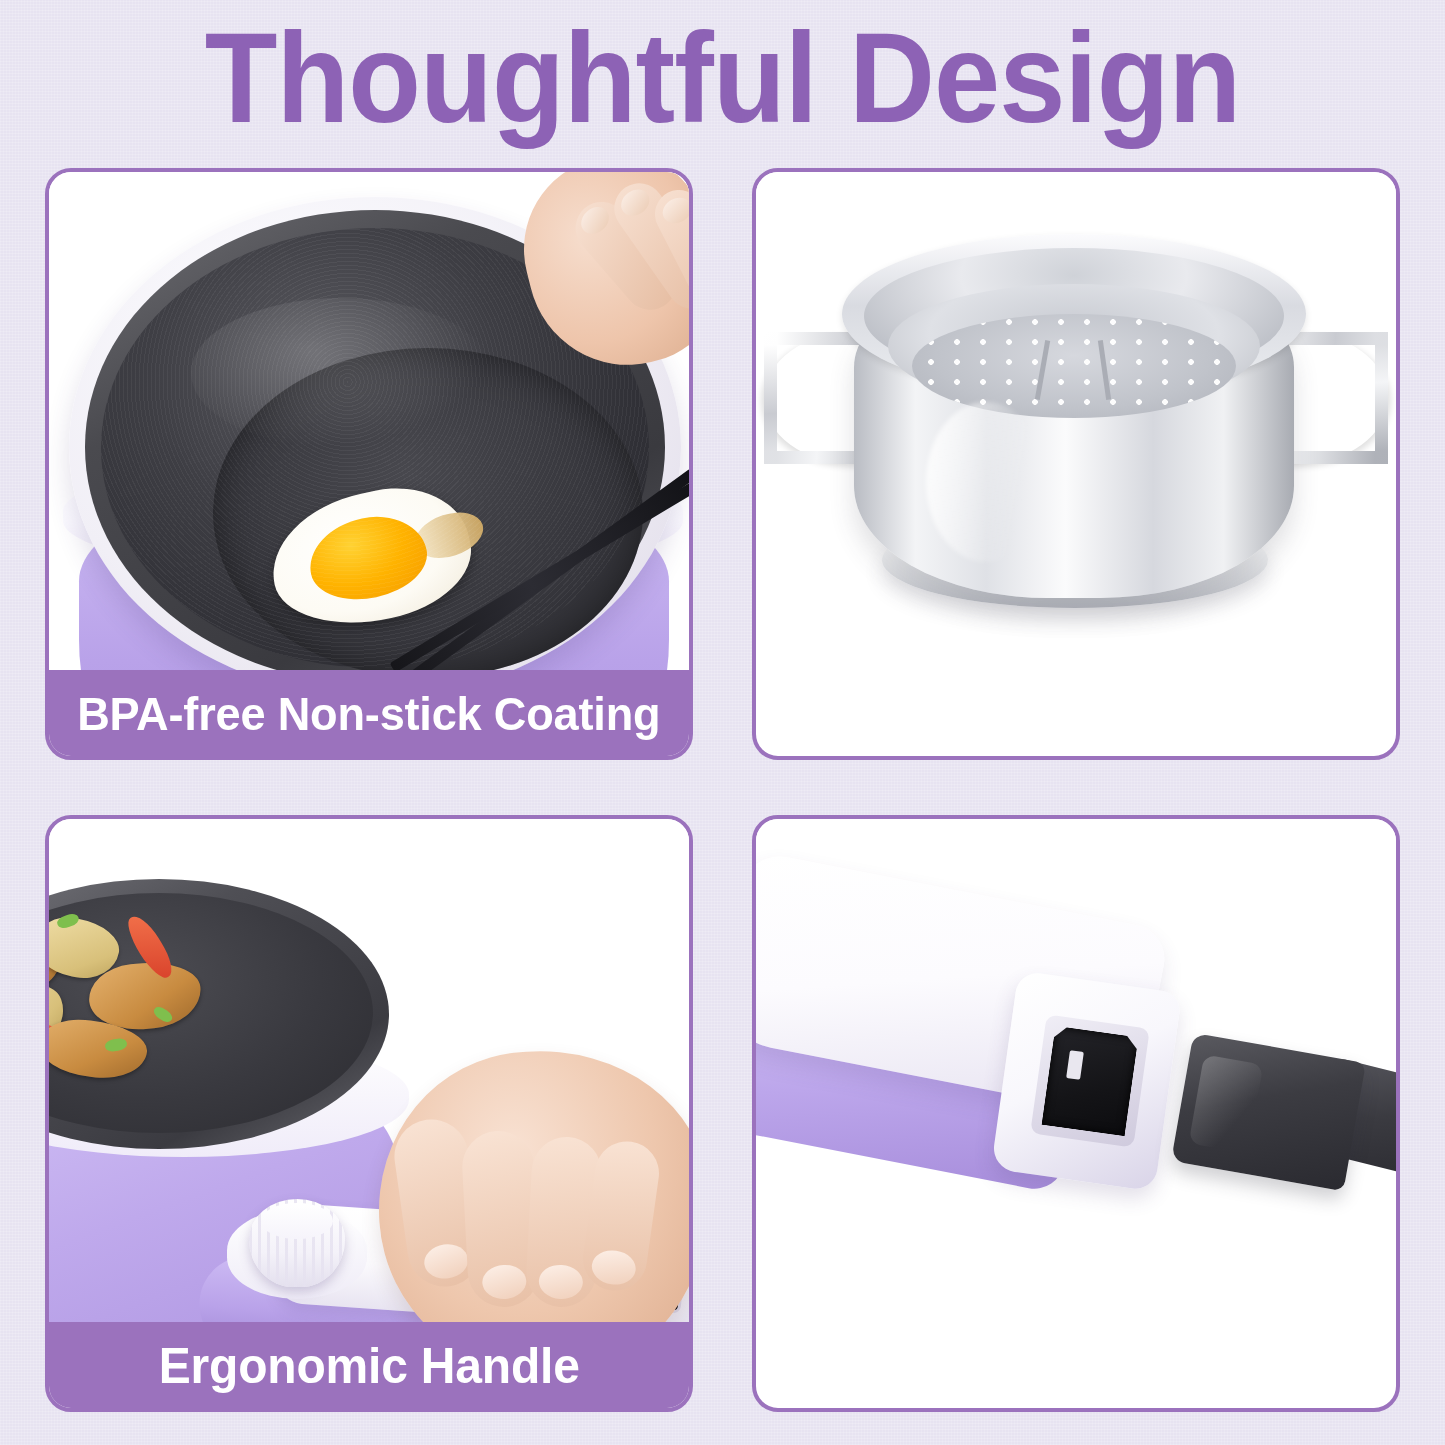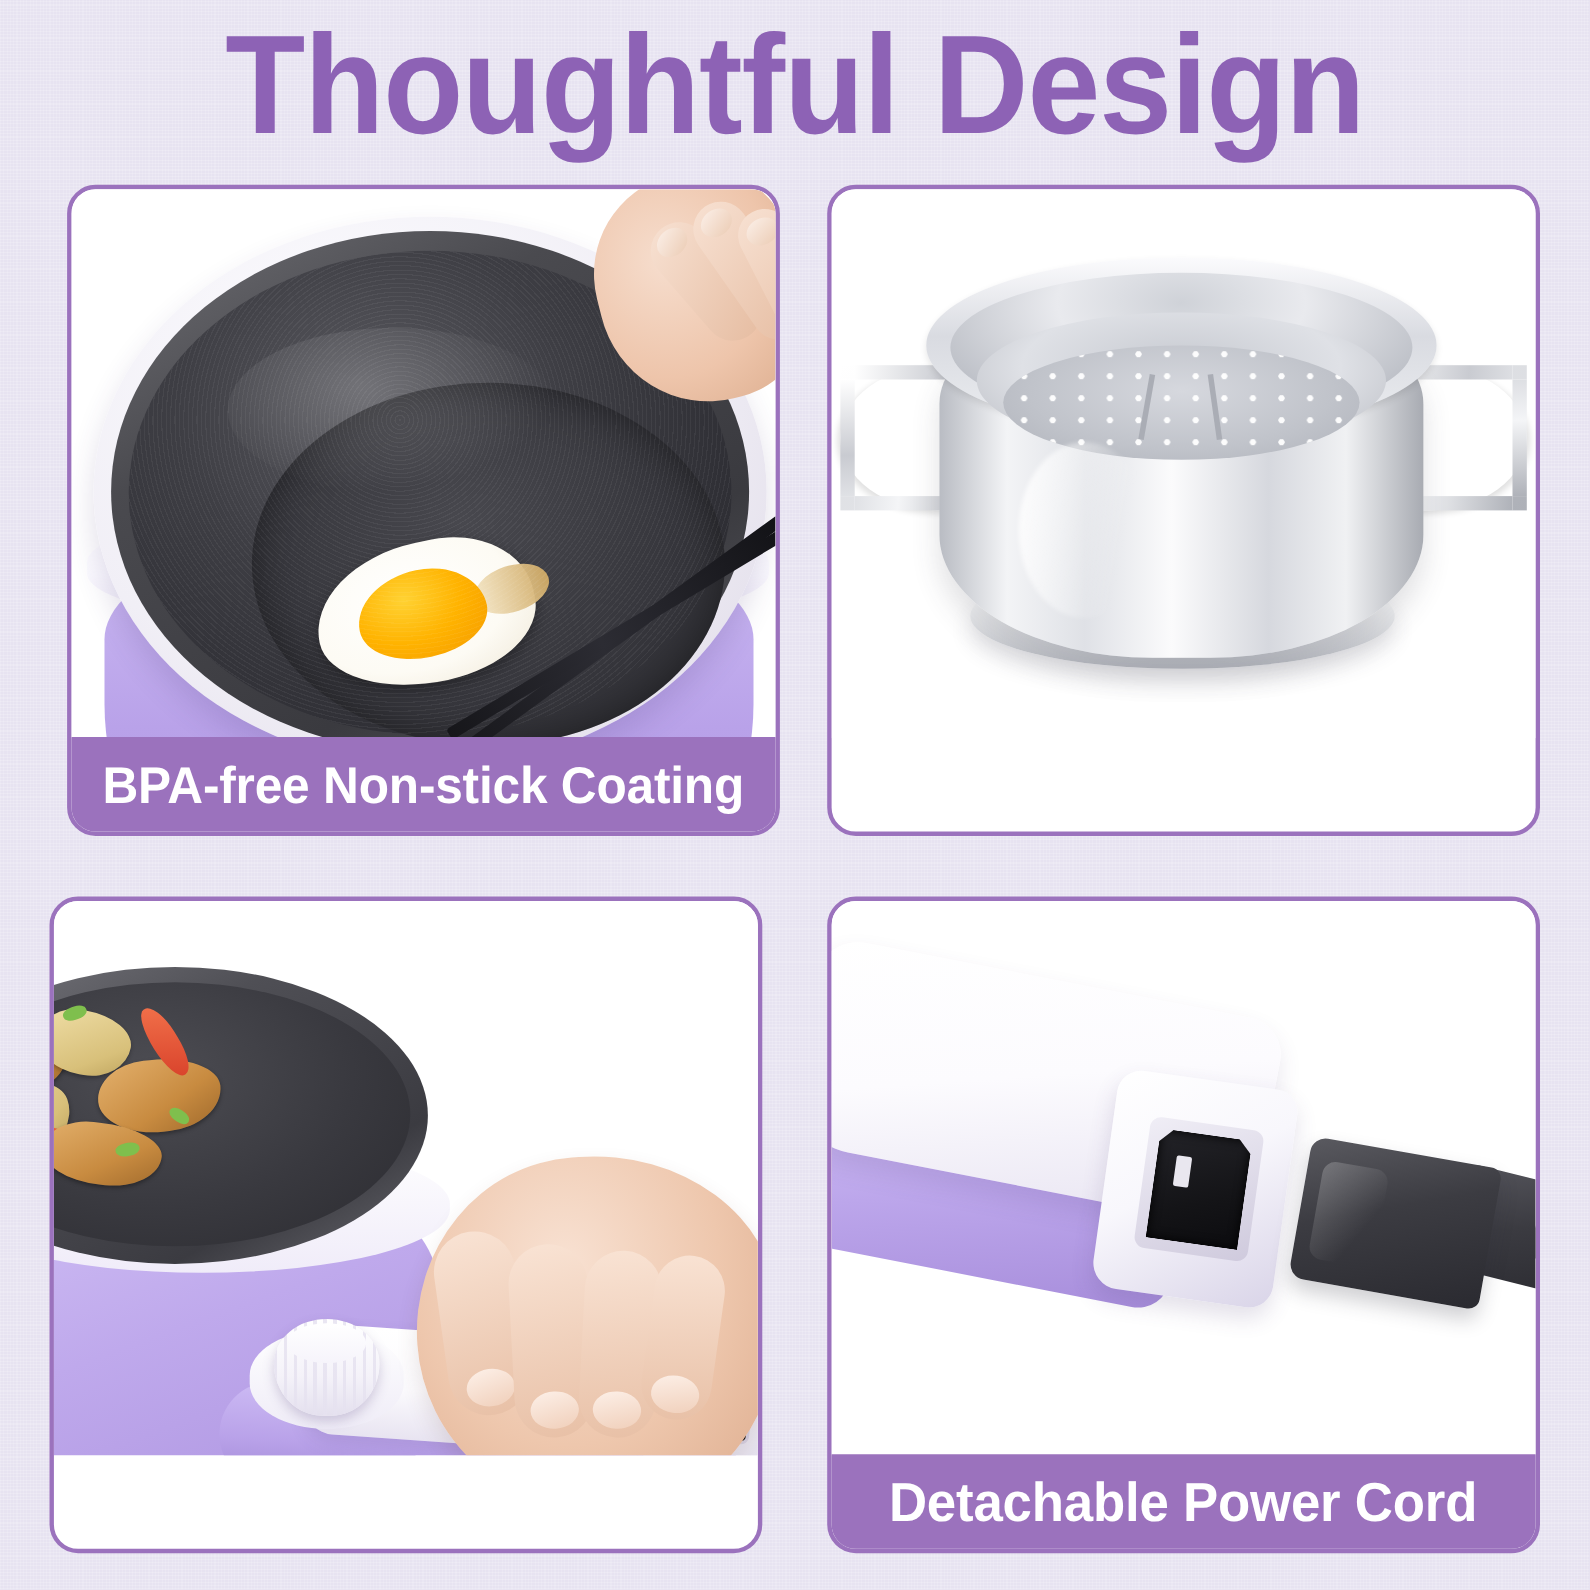--- a/index.html
+++ b/index.html
@@ -37,21 +37,21 @@
 
   
   .panel {
     position:absolute;
     border:4px solid #9b72bd;
     border-radius:26px;
     background:#ffffff;
     overflow:hidden;
     z-index:2;
   }
-  #panel-tl { left:45px;  top:168px;  width:648px; height:592px;margin-left:16px; }
+  #panel-tl { left:45px;  top:168px;  width:648px; height:592px; }
   #panel-tr { left:752px; top:168px;  width:648px; height:592px; }
   #panel-bl { left:45px;  top:815px;  width:648px; height:597px; }
   #panel-br { left:752px; top:815px;  width:648px; height:597px; }
 
   .photo { position:absolute; left:0; top:0; right:0; bottom:85px; background:#fff; overflow:hidden; }
   #panel-bl .photo, #panel-br .photo { bottom:85px; }
 
   .caption {
     position:absolute; left:-1px; right:-1px; bottom:-1px; height:87px;
     background:#9b72bd;
@@ -475,31 +475,31 @@
     <div class="knuck k2">
         <div class="tipnail" style="left:14px;top:134px"></div>
       </div>
     <div class="knuck k3">
         <div class="tipnail" style="left:13px;top:128px"></div>
       </div>
     <div class="knuck k4">
         <div class="tipnail" style="left:10px;top:110px"></div>
       </div>
   </div>
+  <div class="caption" id="cap-bl">
+    <span>Ergonomic Handle</span>
+  </div>
 </div>
 
 <div class="panel" id="panel-br">
   <div class="photo">
     <div class="p4-handle-purple"></div>
     <div class="p4-handle-white"></div>
     <div class="p4-end-block"></div>
     <div class="p4-socket-frame"></div>
     <div class="p4-socket"></div>
     <div class="p4-socket-pin"></div>
     <div class="p4-plug-cord"></div>
     <div class="p4-plug-neck"></div>
     <div class="p4-plug"></div>
     <div class="p4-plug-gloss"></div>
   </div>
-  <div class="caption" id="cap-br">
-    <span>Detachable Power Cord</span>
-  </div>
 </div>
 
 </body></html>

